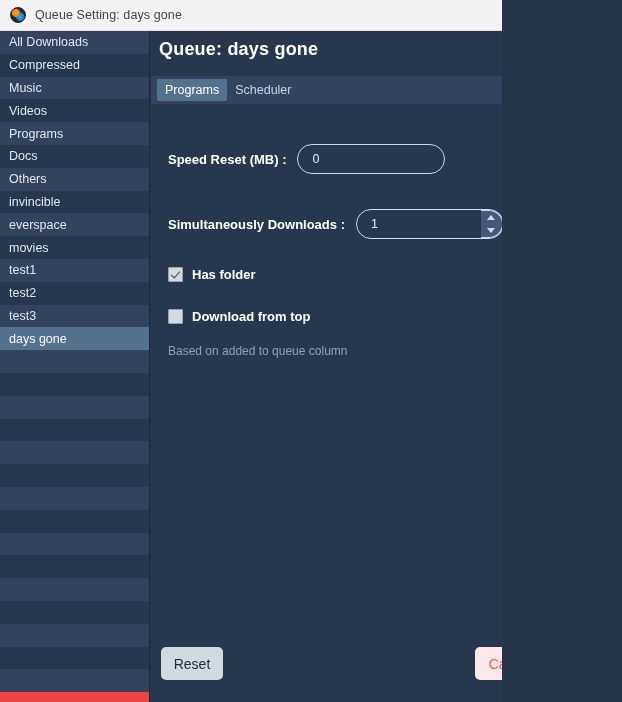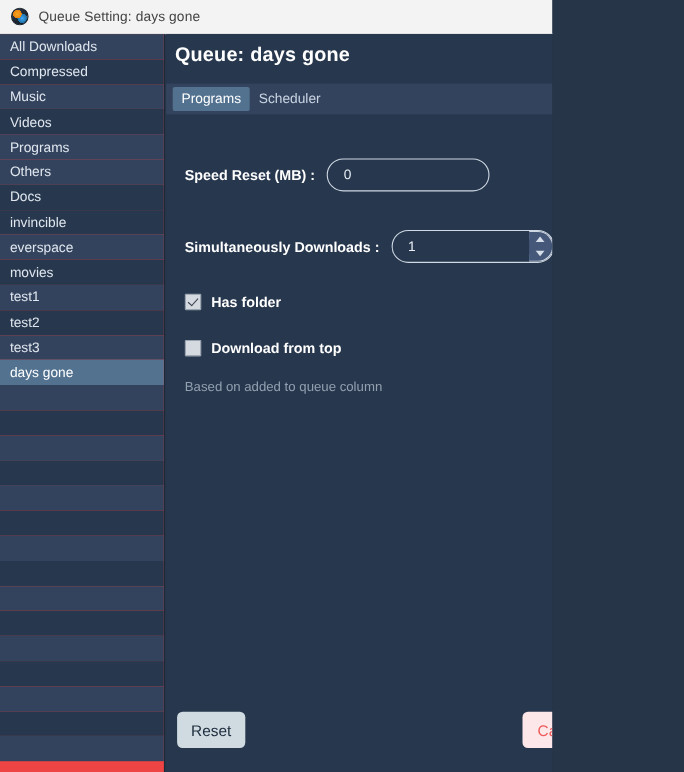--- a/index.html
+++ b/index.html
@@ -287,22 +287,22 @@
       </div>
     </div>
   </div>
 
   <div id="sidebar">
       <div class="side-row odd">All Downloads</div>
       <div class="side-row even">Compressed</div>
       <div class="side-row odd">Music</div>
       <div class="side-row even">Videos</div>
       <div class="side-row odd">Programs</div>
+      <div class="side-row even">Docs</div>
       <div class="side-row odd">Others</div>
-      <div class="side-row even">Docs</div>
       <div class="side-row even">invincible</div>
       <div class="side-row odd">everspace</div>
       <div class="side-row even">movies</div>
       <div class="side-row odd">test1</div>
       <div class="side-row even">test2</div>
       <div class="side-row odd">test3</div>
       <div class="side-row selected">days gone</div>
       <div class="side-row odd"></div>
       <div class="side-row even"></div>
       <div class="side-row odd"></div>

